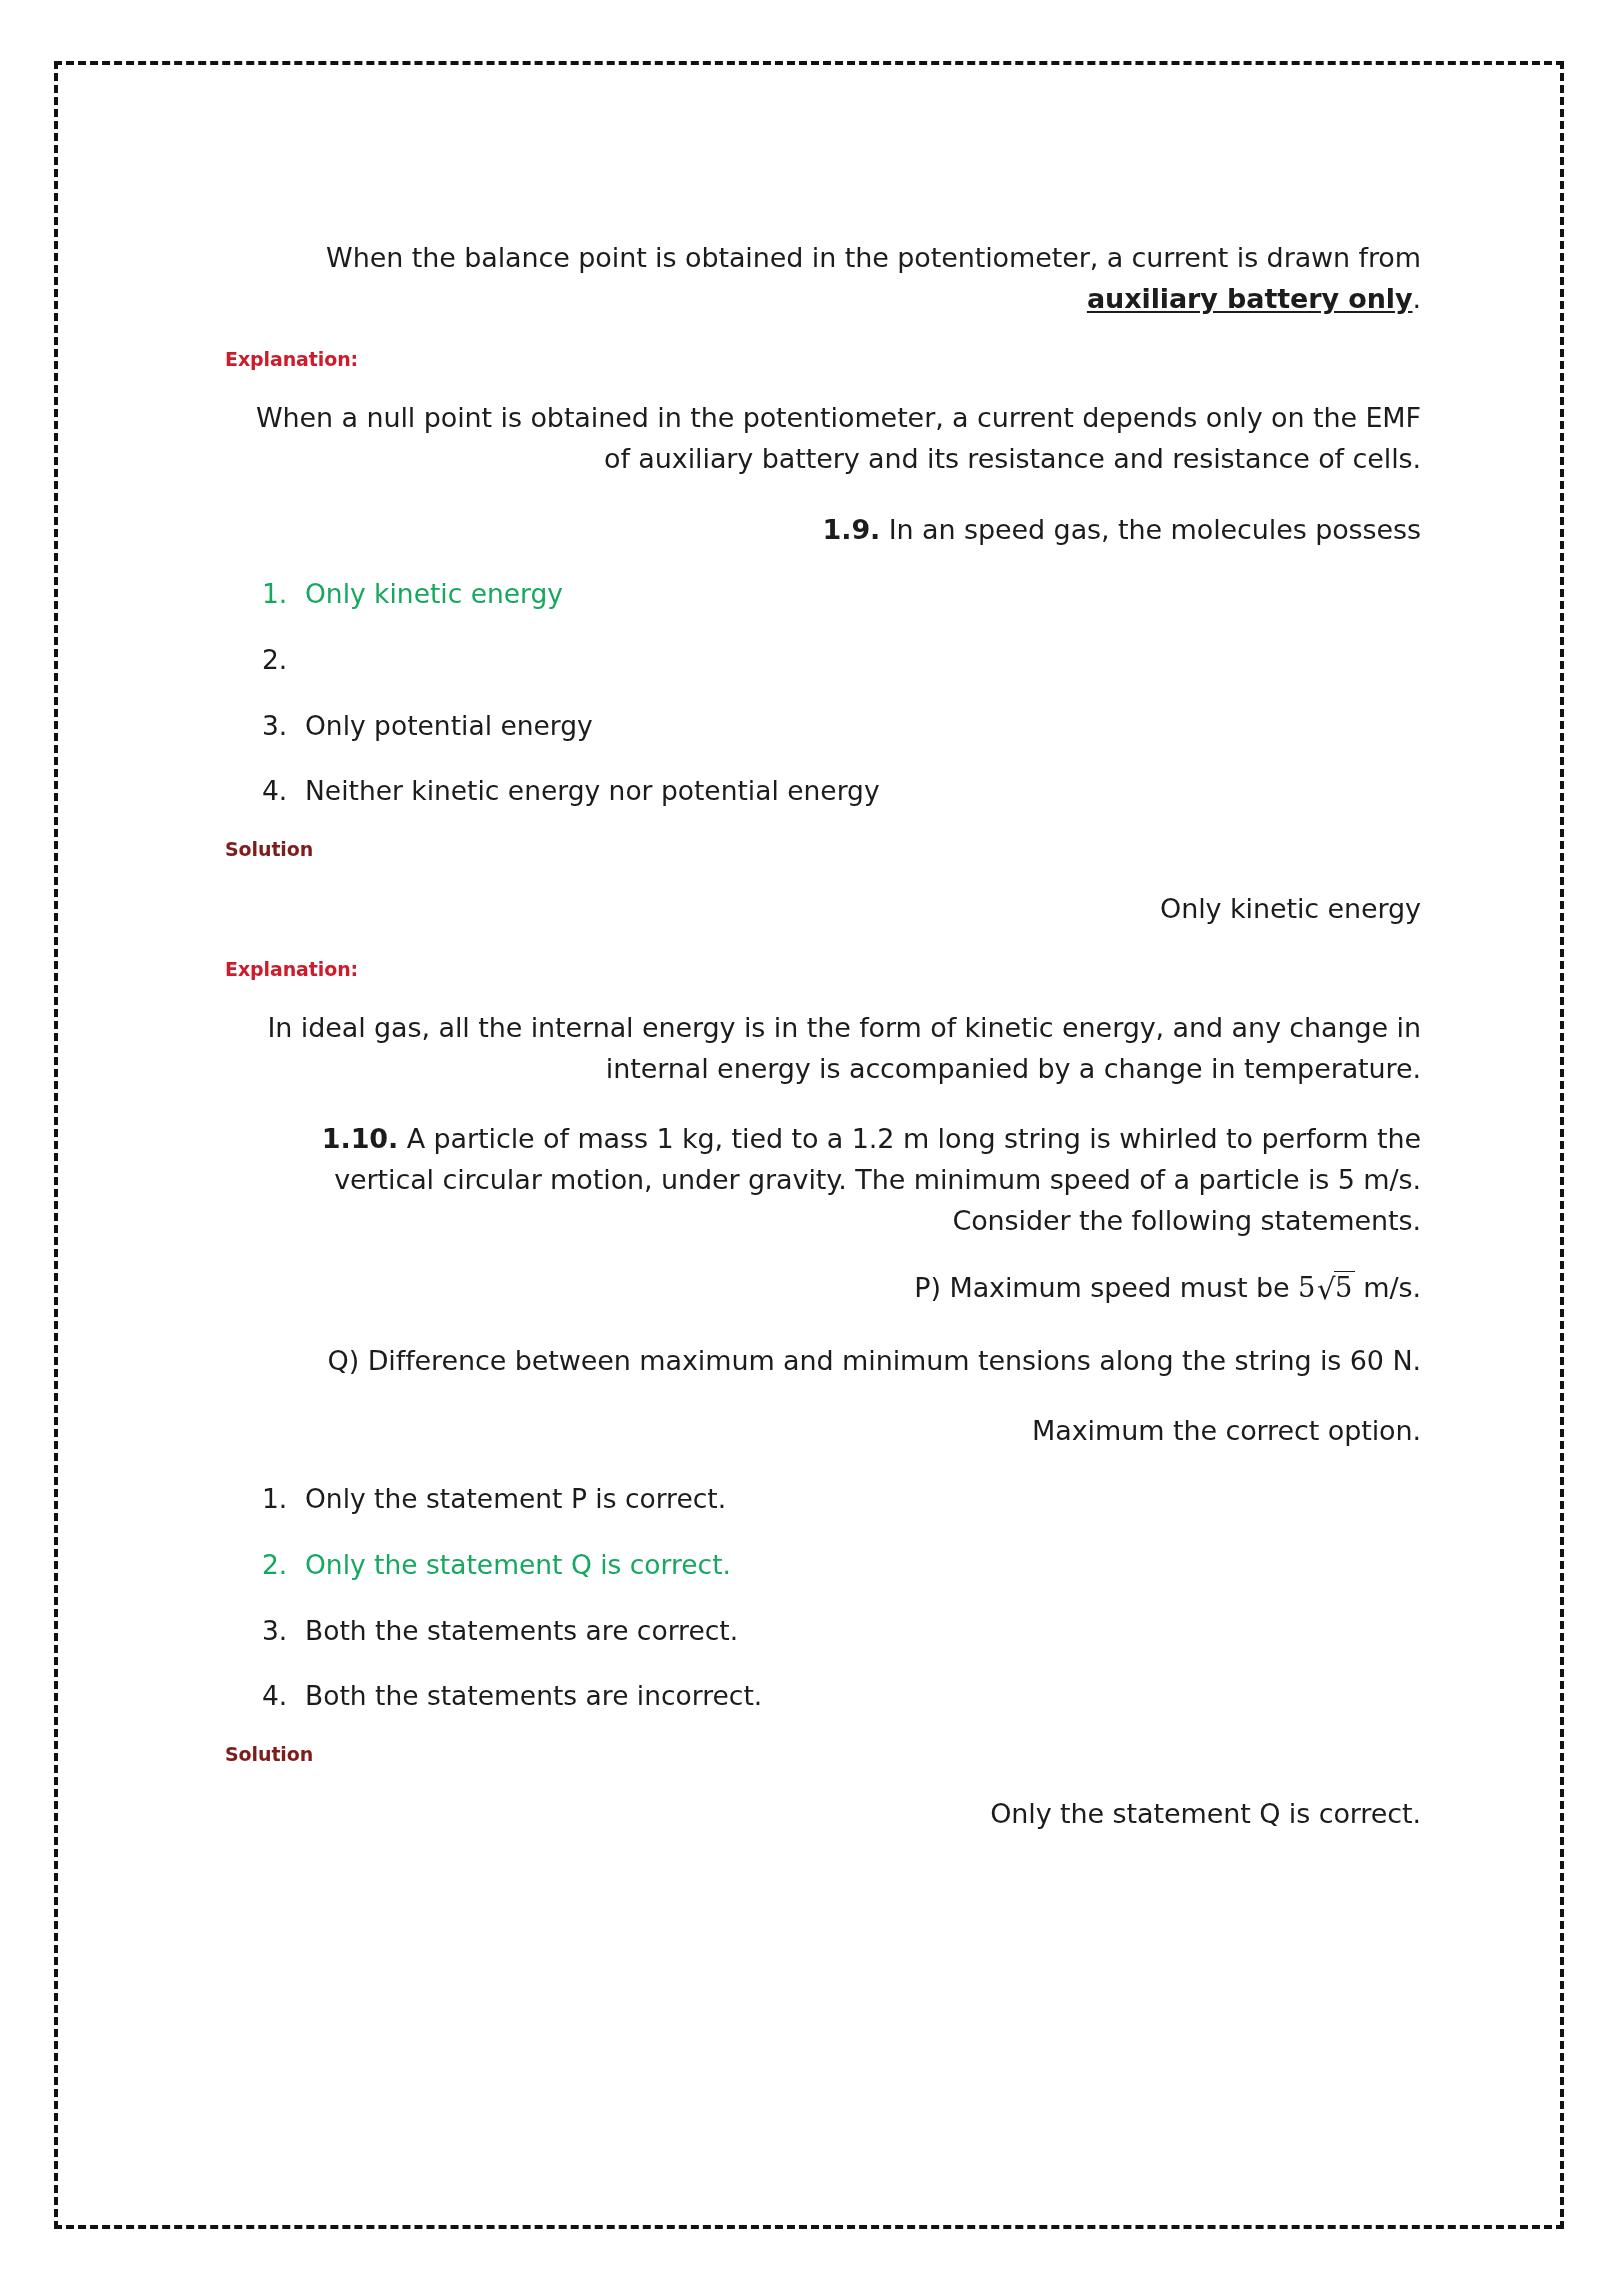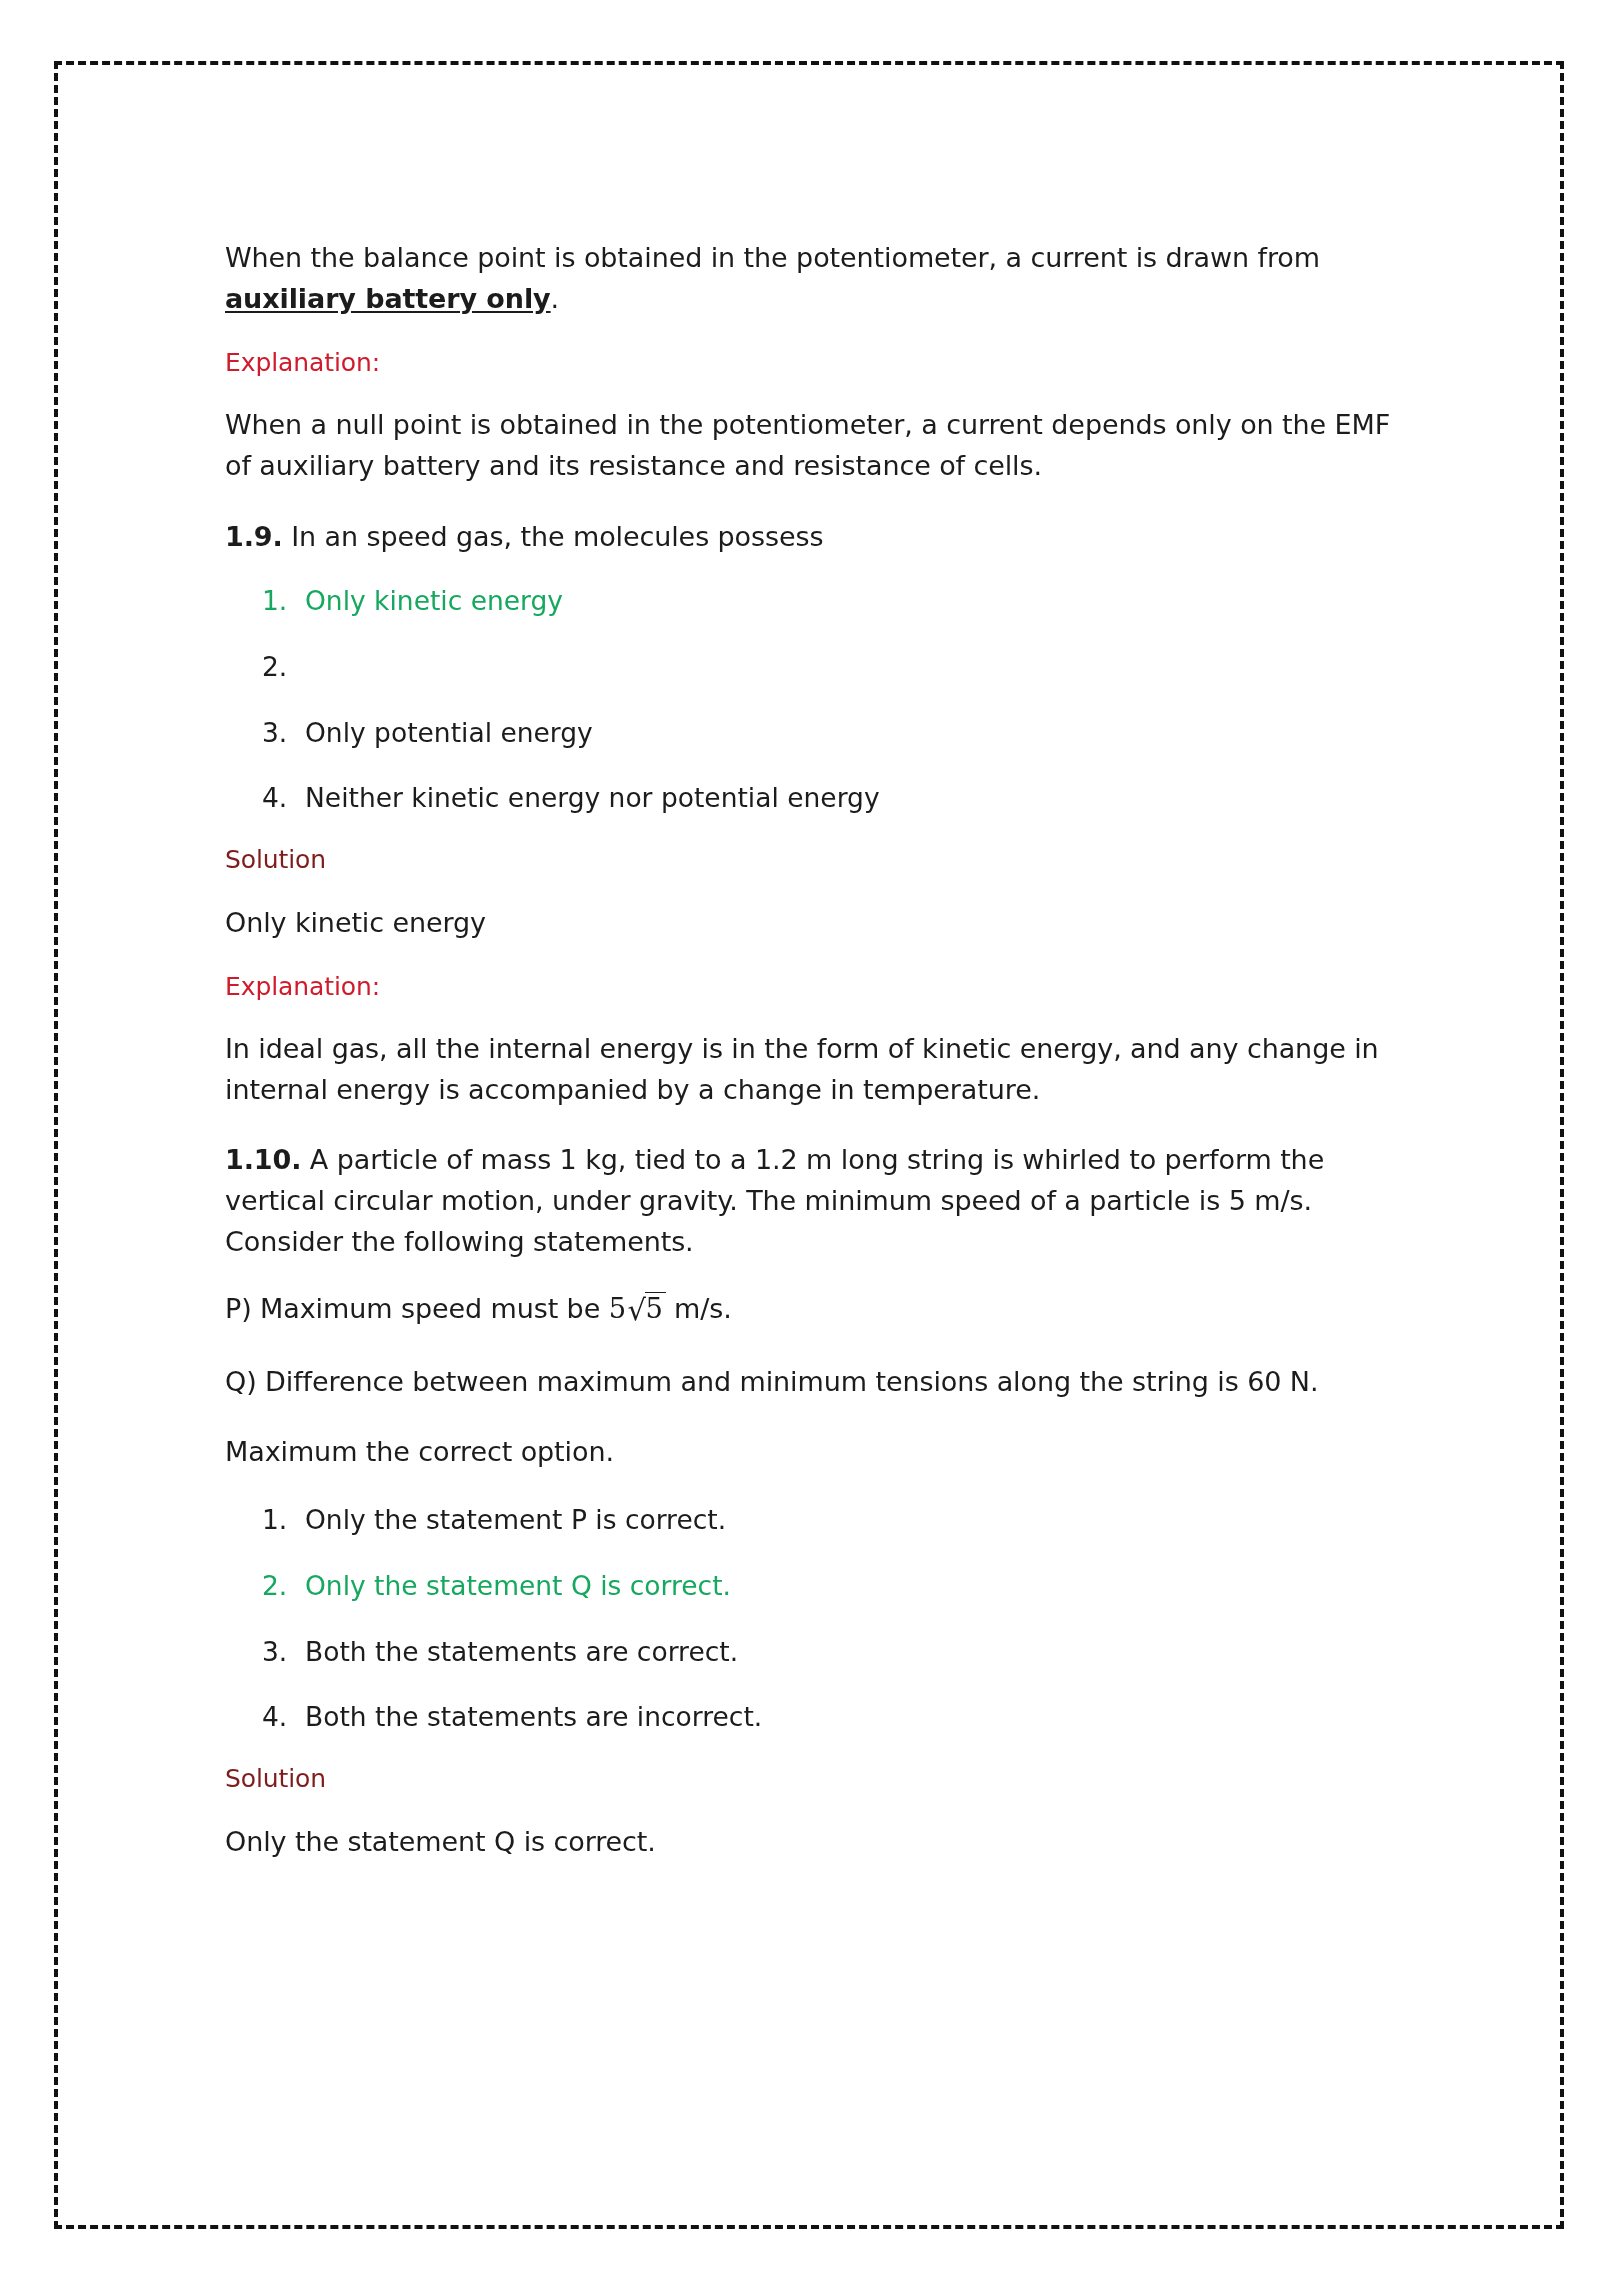--- a/index.html
+++ b/index.html
@@ -35,39 +35,40 @@
     width: 1196px;
   }
 
   p.body-text {
     font-size: 27px;
     line-height: 1.52;
     margin: 0 0 29px 0;
     color: #1c1c1c;
     letter-spacing: -0.1px;
     font-weight: 400;
+    text-align: right;
   }
 
   p.body-text.tight {
     margin-bottom: 25.5px;
   }
 
   .u-bold {
     font-weight: 700;
     text-decoration: underline;
     text-underline-offset: 2.9px;
   }
 
   .q-num {
     font-weight: 700;
   }
 
   h3.section-head {
-    font-size: 25px;
-    font-weight: 400;
+    font-size: 19px;
+    font-weight: 700;
     color: #cf1b2b;
     margin: 0 0 27.4px 0;
     letter-spacing: -0.1px;
   }
 
   h3.section-head.solution {
     color: #7f1d1d;
   }
 
   ol.options {

